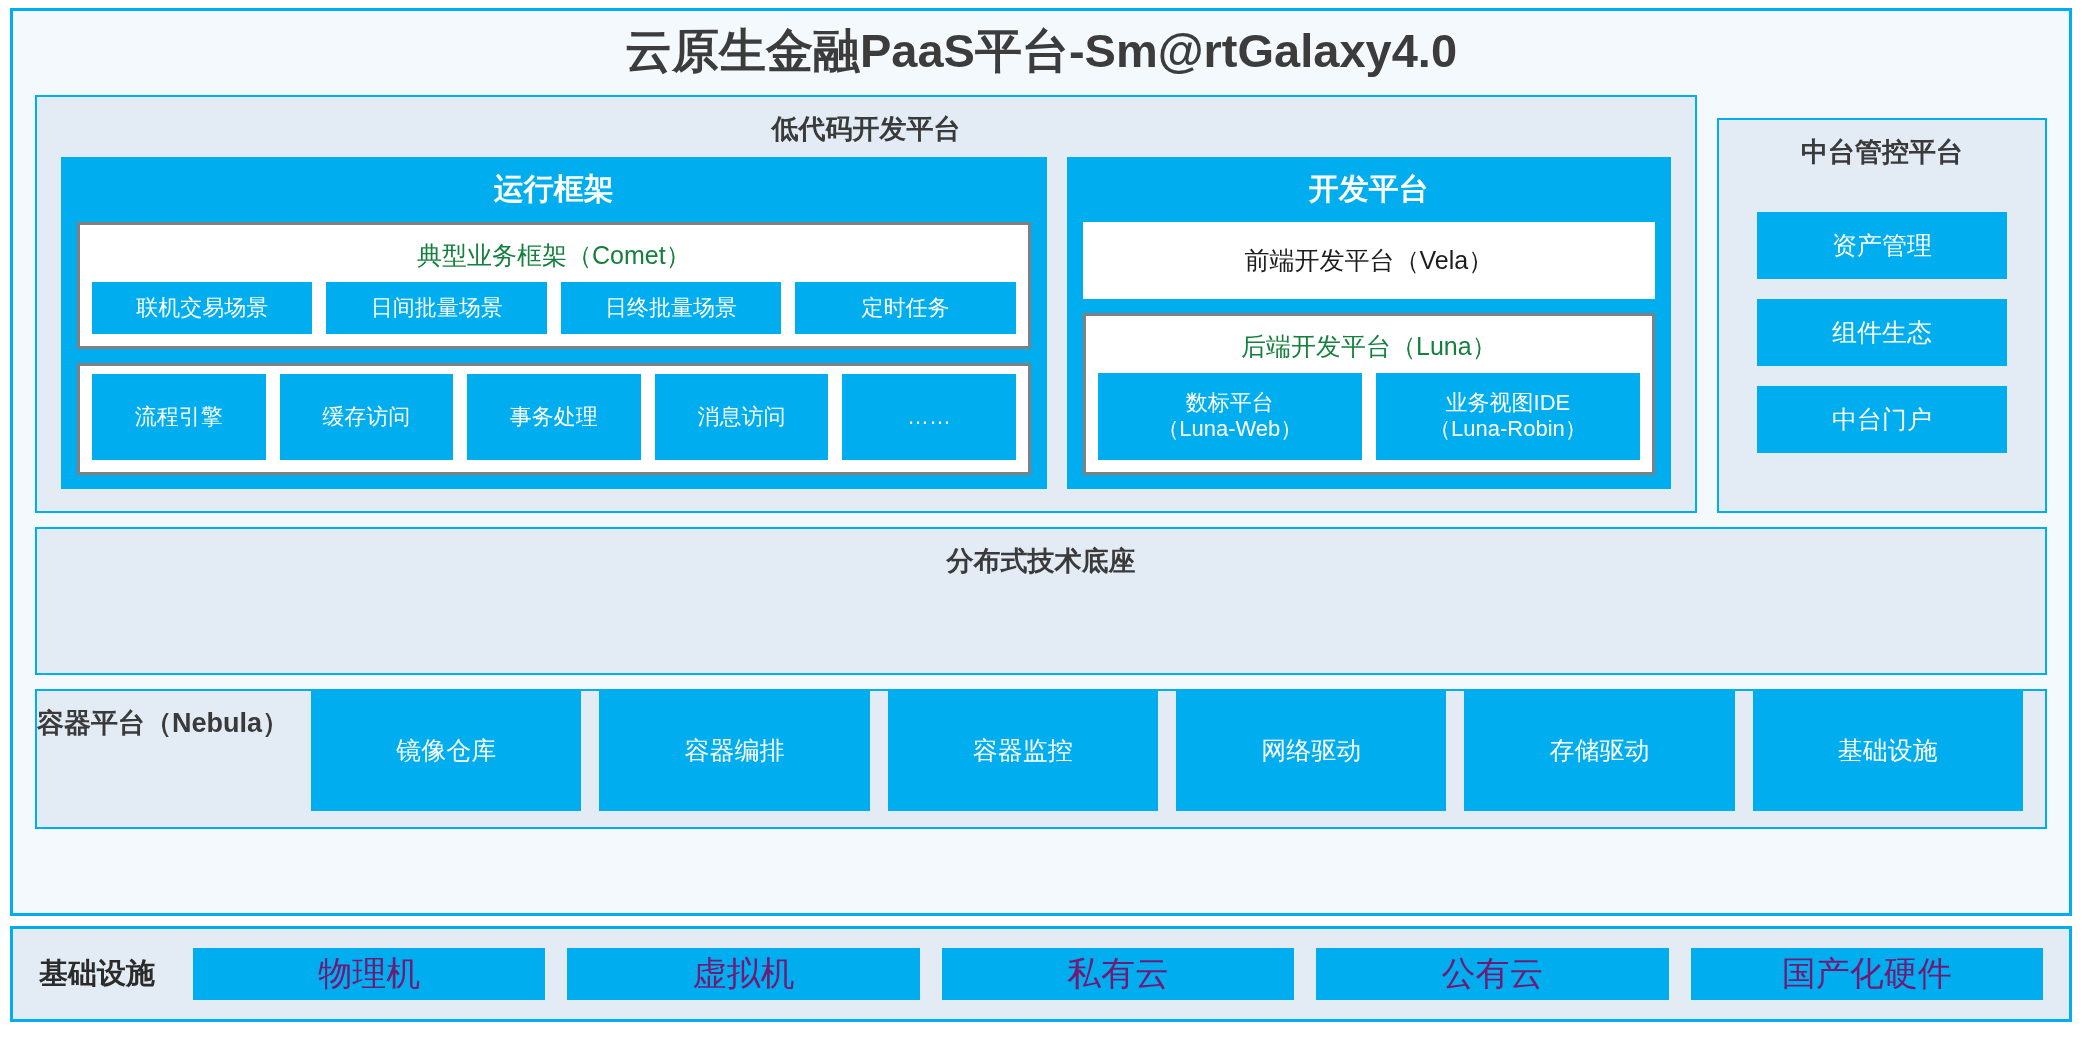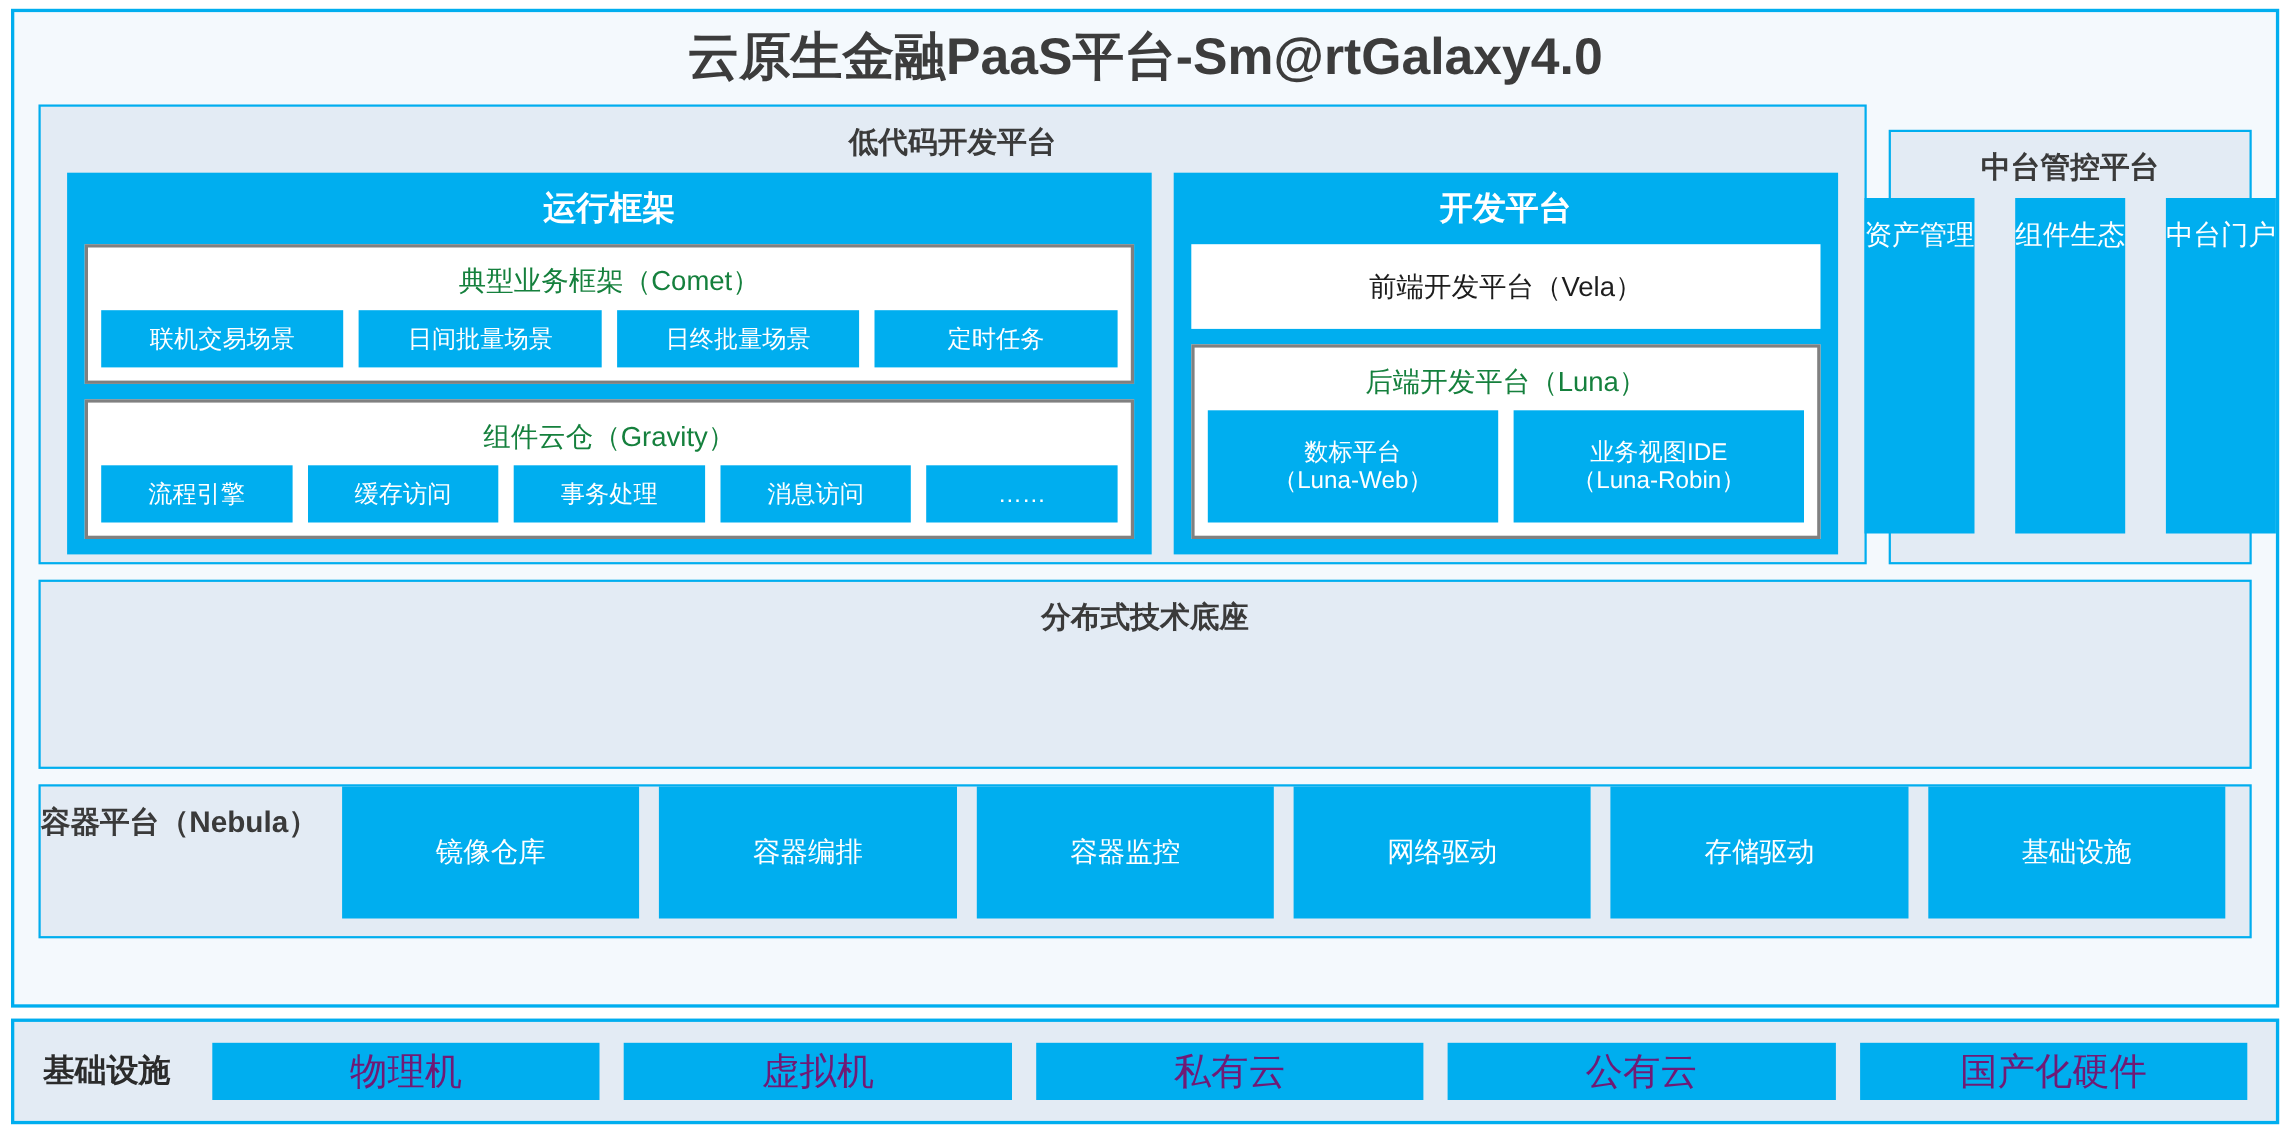--- a/index.html
+++ b/index.html
@@ -158,38 +158,38 @@
     padding: 22px 10px;
     margin-bottom: 14px;
     white-space: nowrap;
   }
   .luna-group { flex: 1 1 auto; }
 
   
   .midoffice-body {
     flex: 1 1 auto;
     display: flex;
-    flex-direction: row;
-    justify-content: center;
-    gap: 37px;
+    flex-direction: column;
+    justify-content: center;
+    gap: 20px;
     padding: 0 38px 26px 38px;
   }
   .mid-chip {
     background: var(--blue);
     color: #fff;
     font-size: 25px;
     text-align: center;
     padding: 17px 0;
     white-space: nowrap;
   }
 
   
   .dist {
     margin-top: 14px;
-    height: 172px;
+    height: 148px;
     display: flex;
     flex-direction: column;
   }
   .dist-body {
     flex: 1 1 auto;
     display: flex;
     gap: 18px;
     padding: 0 22px 16px 22px;
   }
   .dist-col { flex: 1 1 0; display: flex; flex-direction: column; gap: 10px; }
@@ -283,21 +283,20 @@
               <div class="white-group-title">典型业务框架（Comet）</div>
               <div class="chip-row">
                 <div class="chip">联机交易场景</div>
                 <div class="chip">日间批量场景</div>
                 <div class="chip">日终批量场景</div>
                 <div class="chip">定时任务</div>
               </div>
             </div>
 
             <div class="white-group">
-              <div class="white-group-title">组件云仓（Gravity）</div>
               <div class="chip-row">
                 <div class="chip">流程引擎</div>
                 <div class="chip">缓存访问</div>
                 <div class="chip">事务处理</div>
                 <div class="chip">消息访问</div>
                 <div class="chip">……</div>
               </div>
             </div>
           </div>
 

